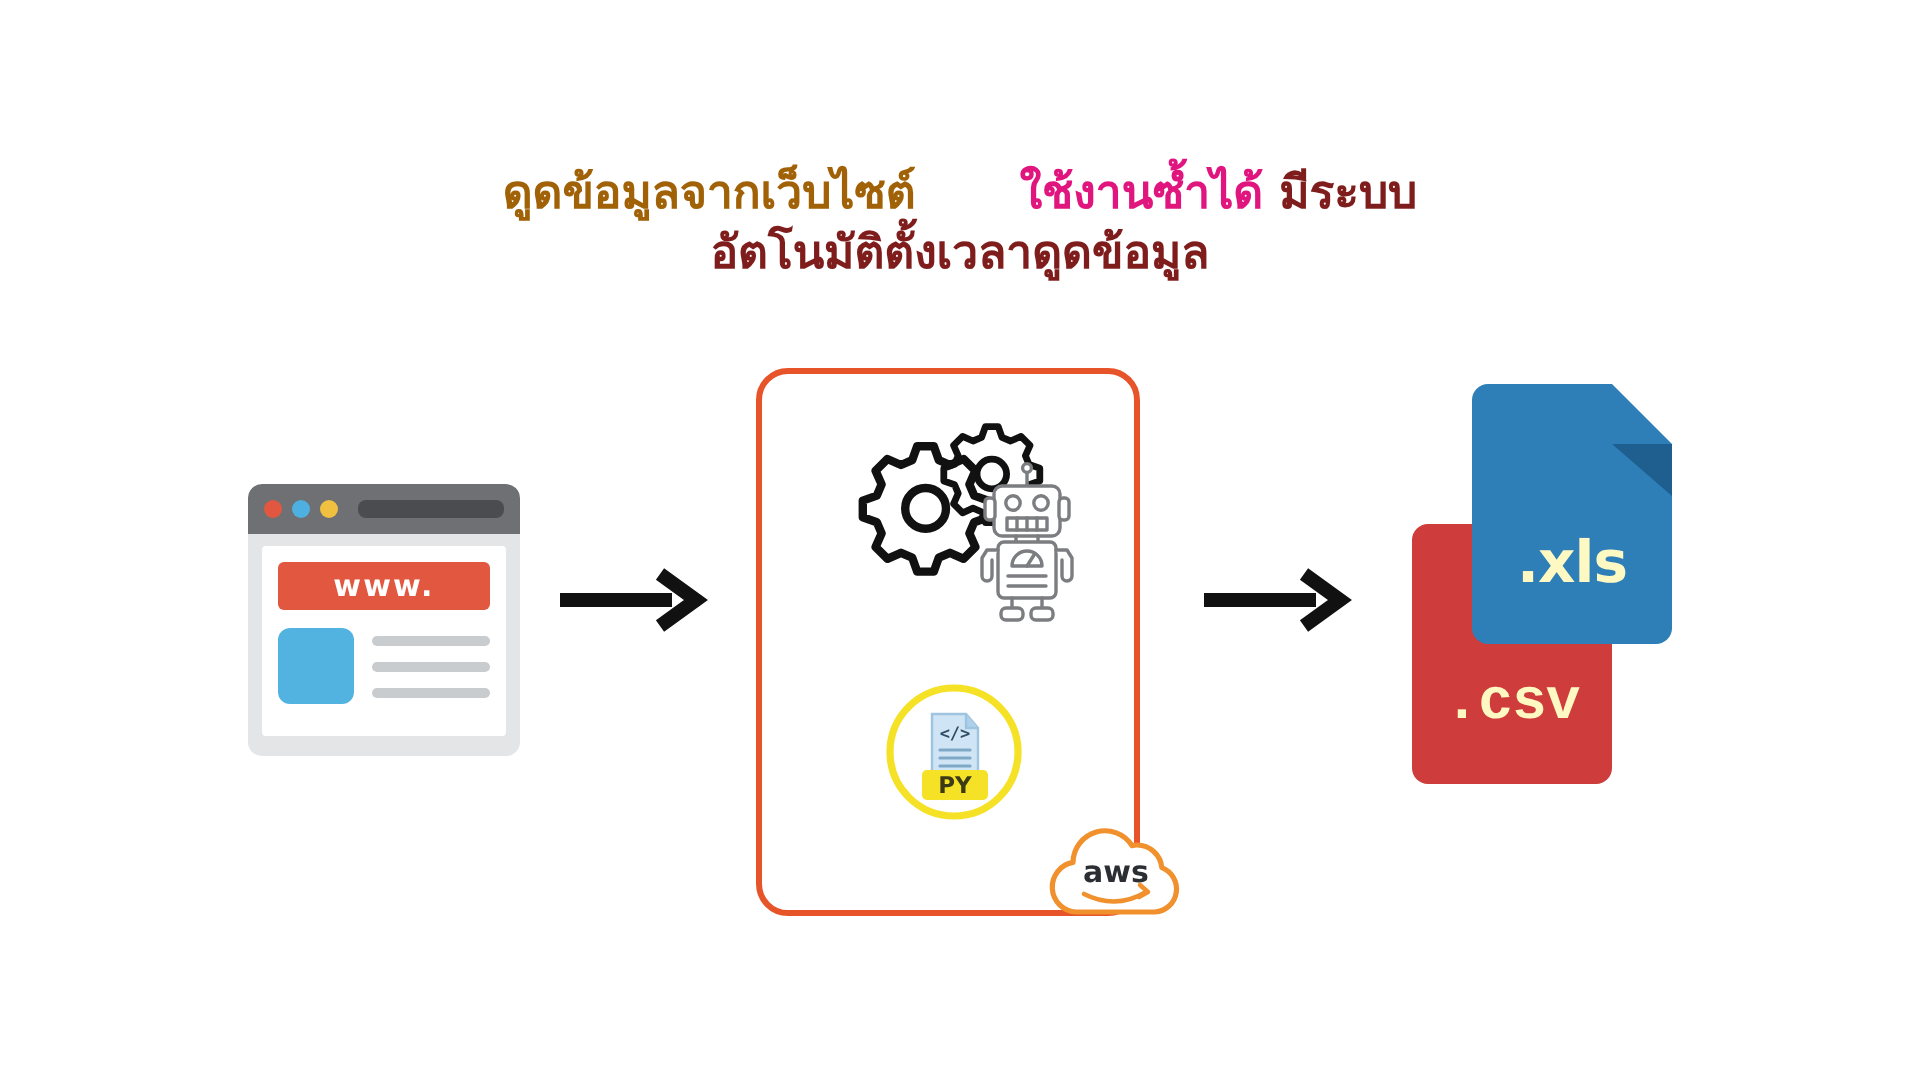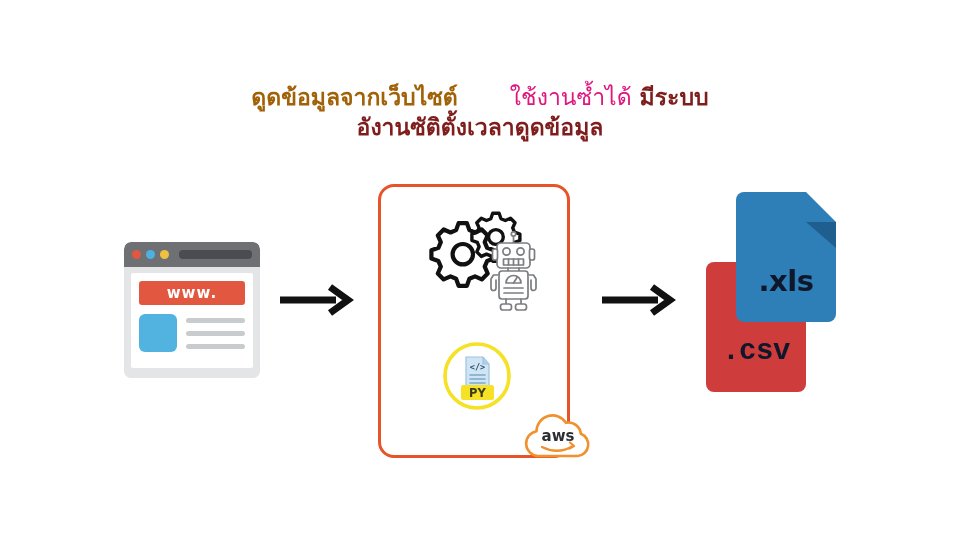--- a/index.html
+++ b/index.html
@@ -22,21 +22,21 @@
     top: 82px;
     width: 960px;
     text-align: center;
     line-height: 1.32;
     font-size: 23px;
     font-weight: 700;
     letter-spacing: 0px;
   }
   .headline .line { display: block; }
   .t-black { color: #a16207; font-weight: 600; }
-  .t-pink  { color: #e0157e; font-weight: 400; margin-left: 44px; }
+  .t-pink  { color: #e0157e; font-weight: 700; margin-left: 44px; }
   .t-purple{ color: #7f1d1d; font-weight: 700; }
 
   
   .stage {
     position: absolute;
     left: 0;
     top: 170px;
     width: 960px;
     height: 300px;
   }
@@ -199,40 +199,40 @@
     left: 0px;
     top: 70px;
     width: 100px;
     height: 130px;
     background: #ce3c3c;
     border-radius: 8px;
     z-index: 1;
     font-family: Liberation Mono, monospace;
   }
   .file-label {
-    color: #0f172a;
+    color: #fef9c3;
     font-size: 29px;
     font-weight: 800;
     letter-spacing: -0.5px;
     padding-bottom: 24px;
     position: relative;
     z-index: 3;
   }
 </style>
 </head>
 <body>
 
 <div class="headline">
   <span class="line">
     <span class="t-black">ดูดข้อมูลจากเว็บไซต์</span>
     <span class="t-pink">ใช้งานซ้ำได้</span>
     <span class="t-purple">มีระบบ</span>
   </span>
   <span class="line">
-    <span class="t-purple">อังานซัติตั้งเวลาดูดข้อมูล</span>
+    <span class="t-purple">อัตโนมัติตั้งเวลาดูดข้อมูล</span>
   </span>
 </div>
 
 <div class="stage">
 
   <div class="browser">
     <div class="browser-bar">
       <span class="dot dot-red"></span>
       <span class="dot dot-blue"></span>
       <span class="dot dot-yellow"></span>

